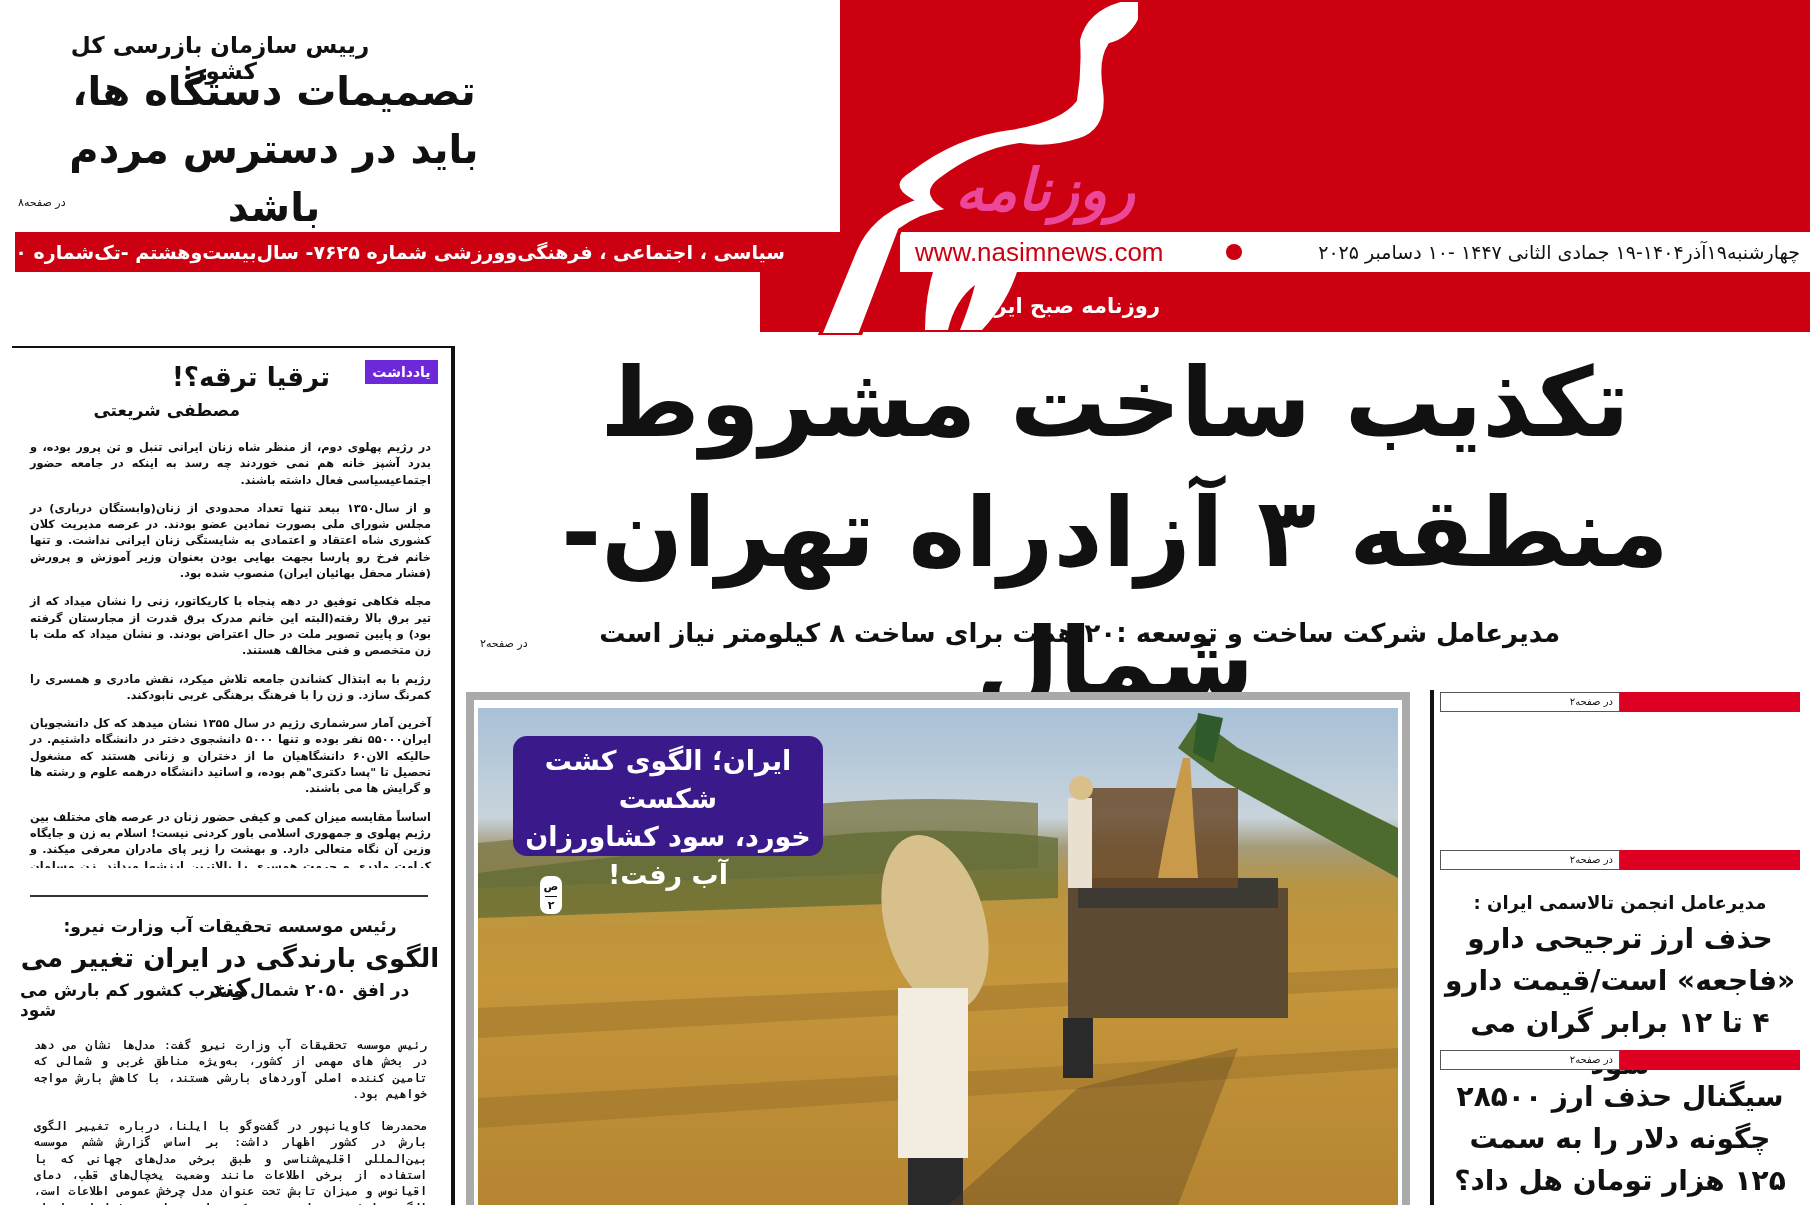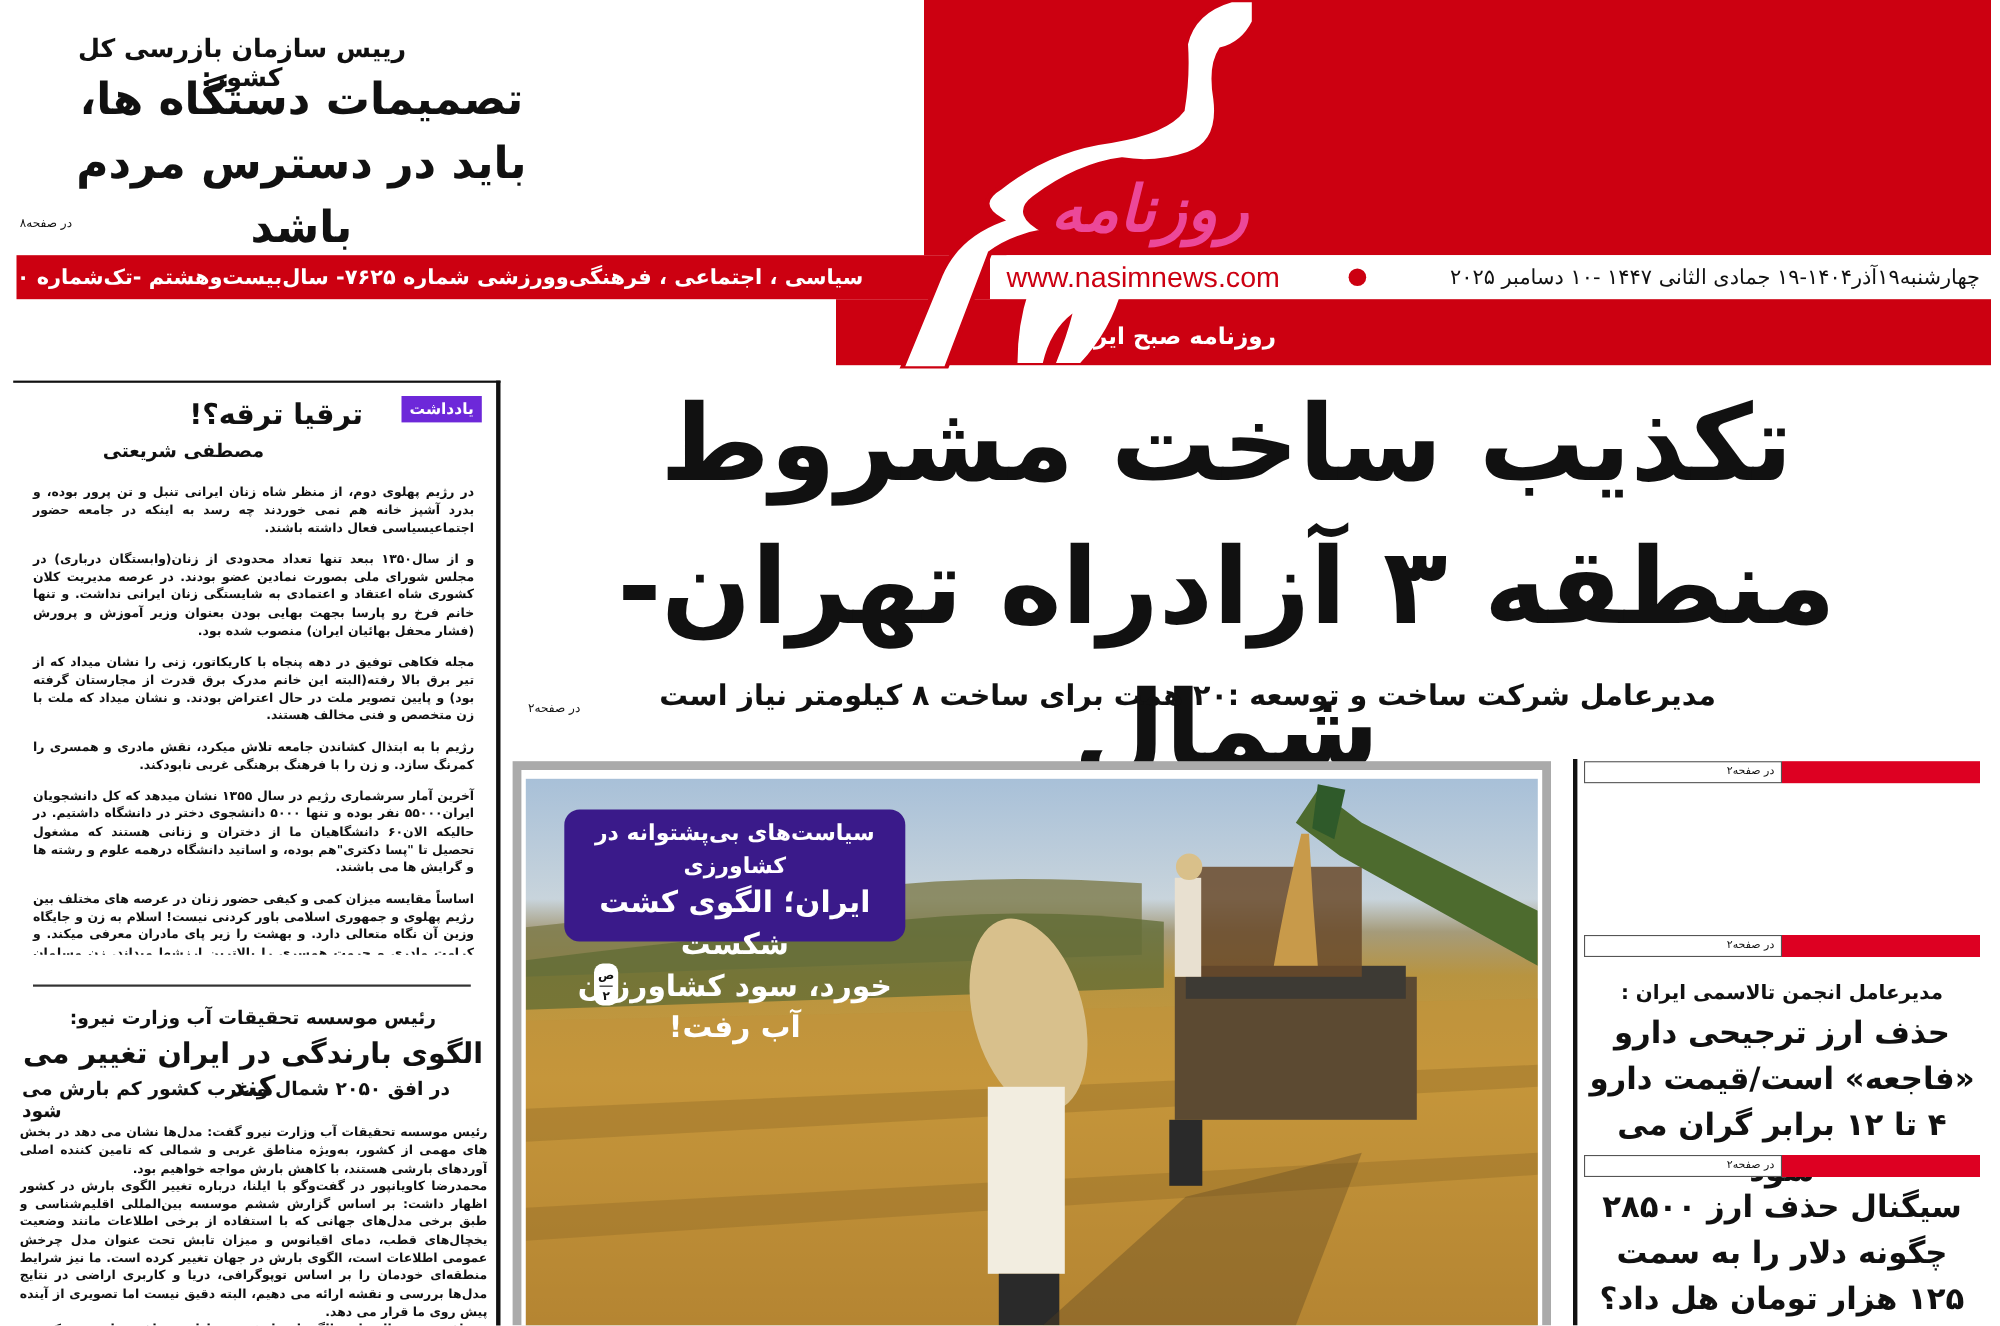--- a/index.html
+++ b/index.html
@@ -105,21 +105,21 @@
     }
     .news-subtitle {
       position: absolute; left: 20px; top: 980px; width: 420px;
       font-size: 17px; font-weight: bold; text-align: left; line-height: 20px;
     }
     .news-body {
       position: absolute; left: 18px; top: 1022px; width: 425px; height: 183px;
       font-size: 11.3px; font-weight: bold; line-height: 16.3px; text-align: justify;
       overflow: hidden;
     }
-    .news-body p { margin: 0; }
+    .news-body p { margin: 16px; font-family: Liberation Mono, monospace; }
 
     
     .main-h1 {
       position: absolute; left: 470px; top: 338px; width: 1290px;
       font-size: 96px; font-weight: bold; line-height: 130px; text-align: center;
       letter-spacing: -1px;
     }
     .main-sub {
       position: absolute; left: 680px; top: 618px; width: 880px;
       font-size: 26px; font-weight: bold; text-align: center; white-space: nowrap;
@@ -258,21 +258,20 @@
 
     <ellipse cx="457" cy="215" rx="50" ry="90" fill="#d8c08c" transform="rotate(-15 457 215)"></ellipse>
     <rect x="420" y="280" width="70" height="170" fill="#f2ede0"></rect>
     <rect x="430" y="450" width="55" height="47" fill="#2a2a2a"></rect>
 
     <path d="M470,497 L600,380 L760,340 L700,497 Z" fill="#5a4220" opacity="0.35"></path>
   </svg>
 </div>
 
 <div class="photo-callout rtl">
-  <div class="callout-l1">سیاست‌های بی‌پشتوانه در کشاورزی</div>
   <div class="callout-l2">ایران؛ الگوی کشت شکست</div>
   <div class="callout-l2">خورد، سود کشاورزان آب رفت!</div>
 </div>
 <div class="photo-pageref">
   <span>ص</span>
   <span class="bar"></span>
   <span>۲</span>
 </div>
 
 <div class="right-col-line"></div>

